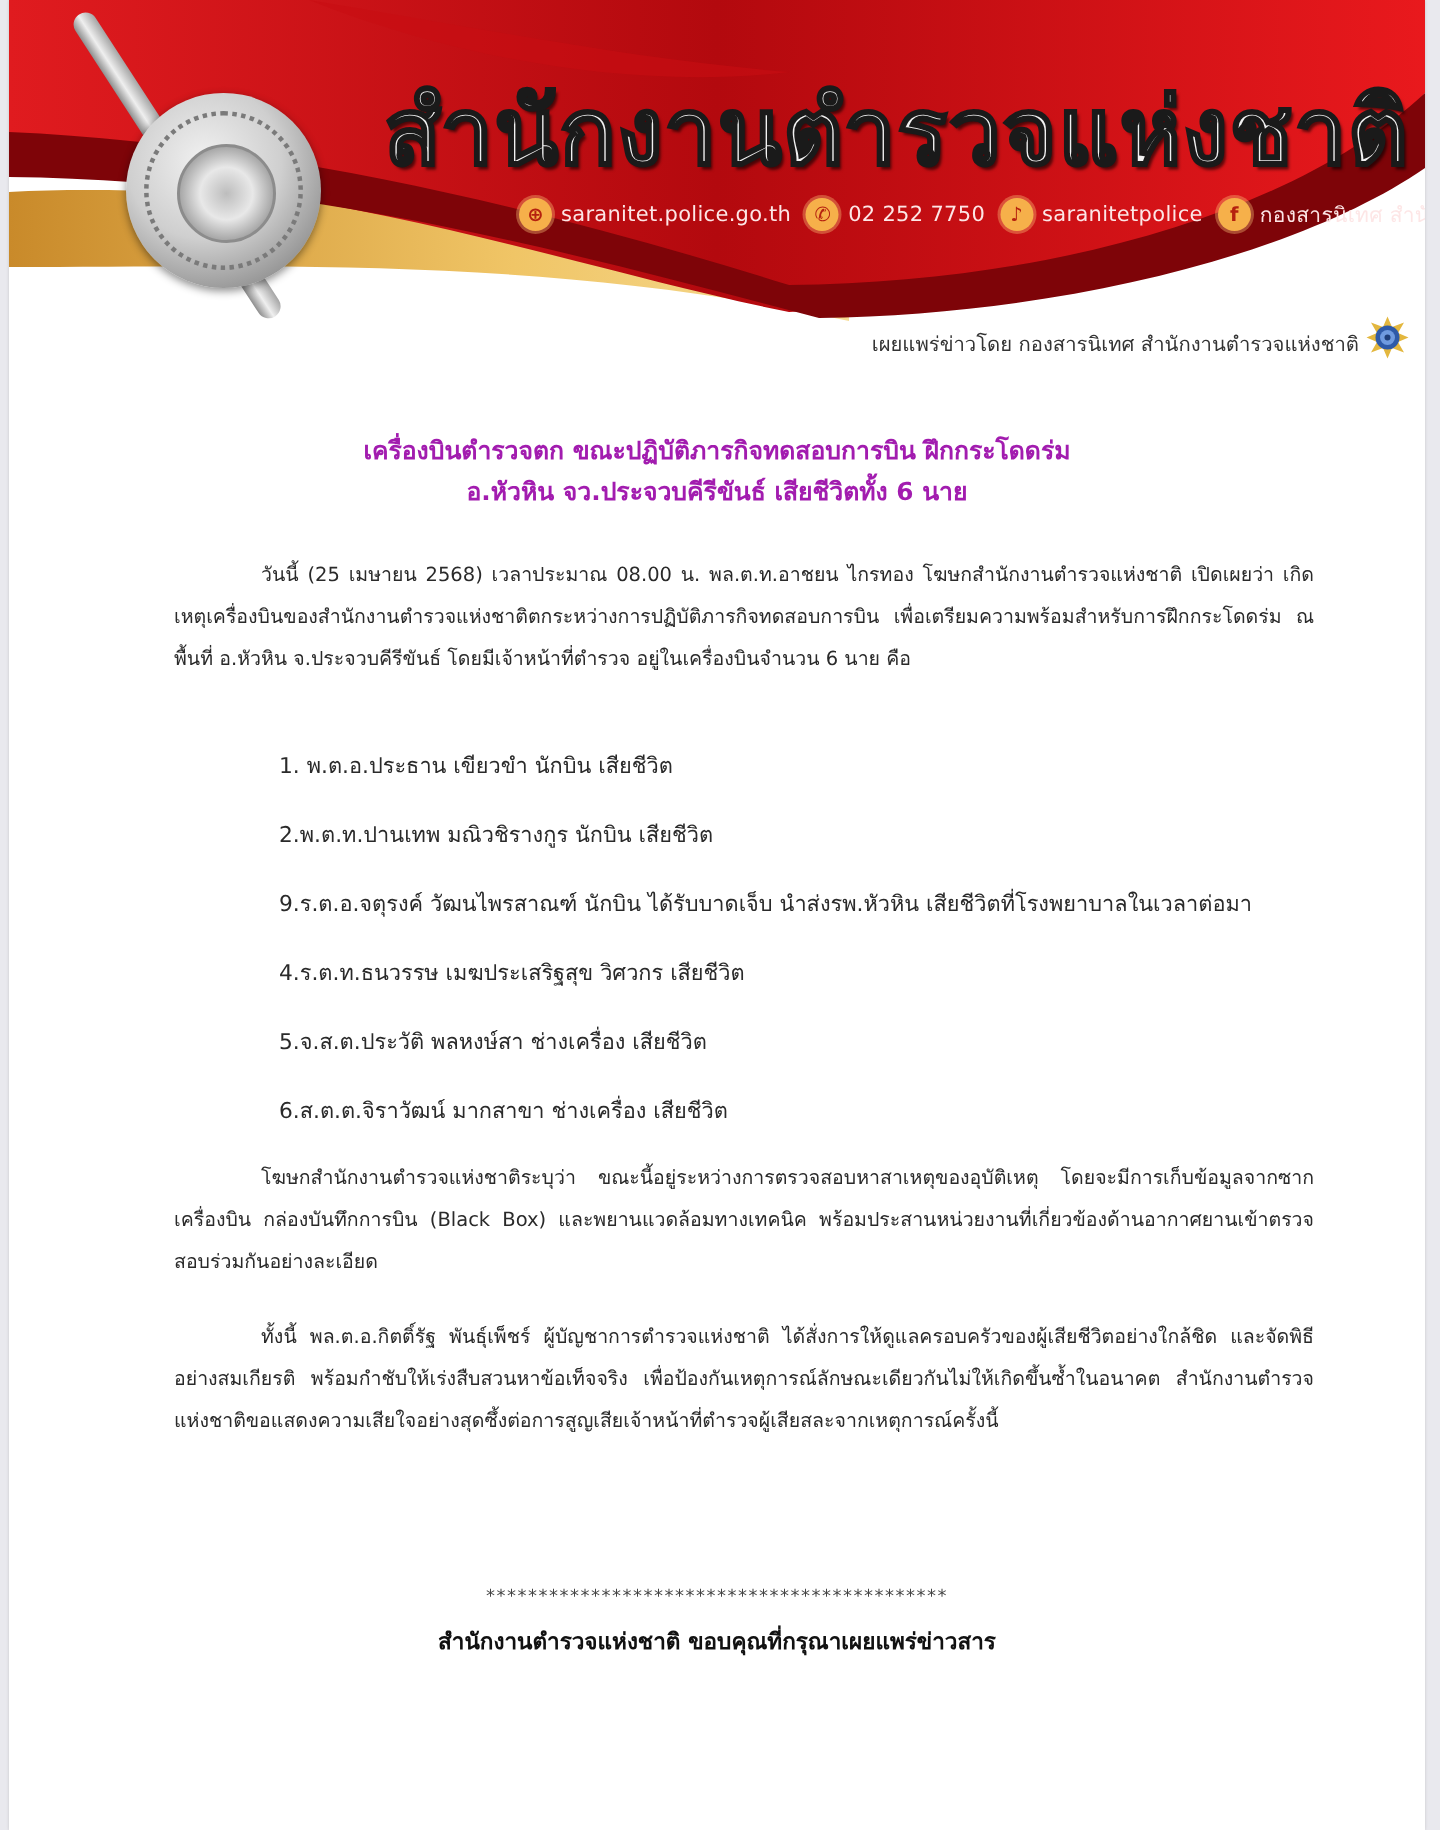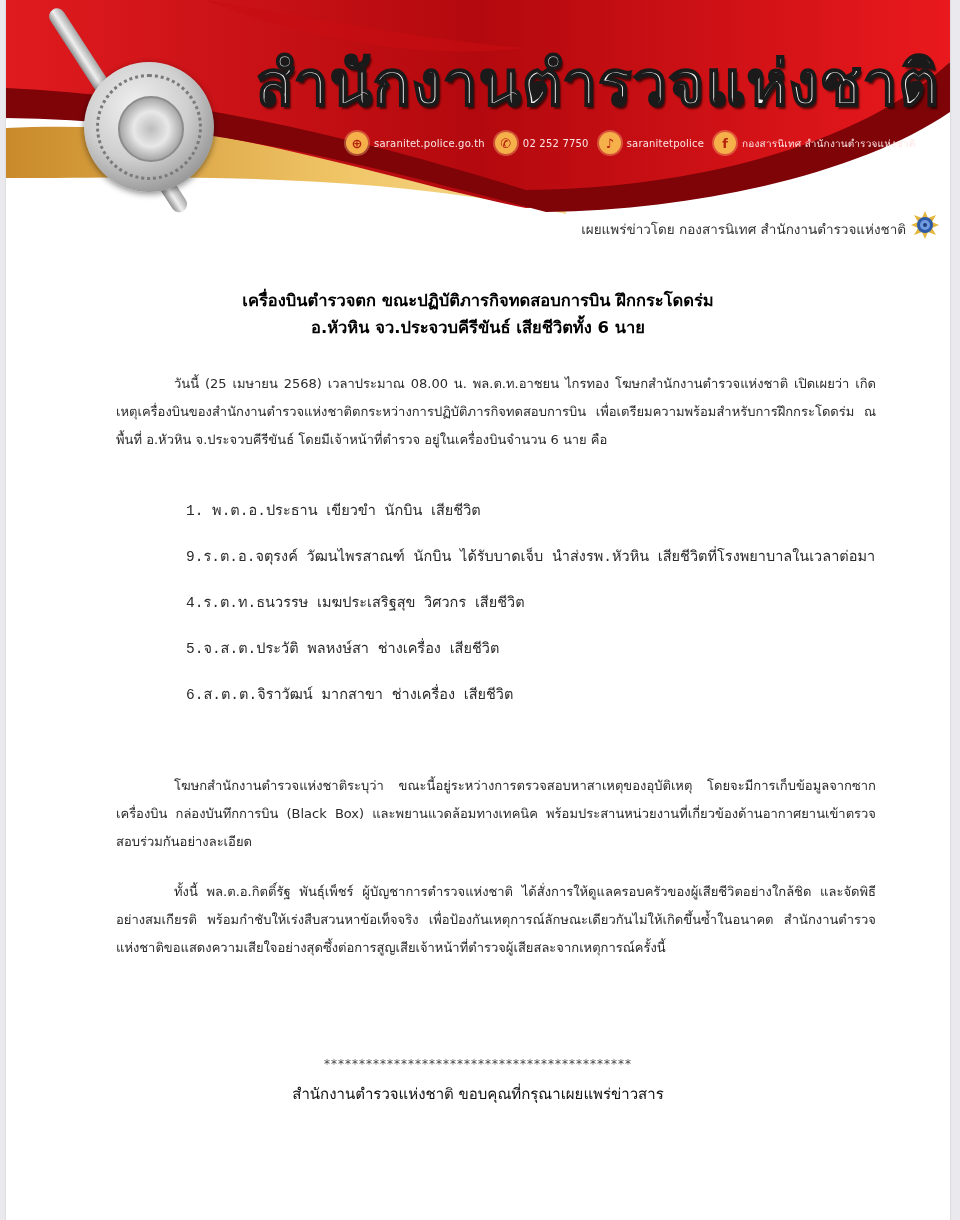--- a/index.html
+++ b/index.html
@@ -36,71 +36,71 @@
   }
   .baton {
     position: absolute; left: 30px; top: 10px; width: 16px; height: 240px;
     background: linear-gradient(90deg, #8e8e8e, #efefef 45%, #a5a5a5);
     border-radius: 8px;
     transform: rotate(-33deg); transform-origin: 0 0;
     left: 40px; top: 14px;
   }
   .banner-title {
     position: absolute; left: 250px; top: 54px;
-    font-family: Liberation Mono, monospace; font-weight: bold;
+    font-family: Liberation Sans, sans-serif; font-weight: bold;
     font-size: 62px; line-height: 70px; letter-spacing: 1px;
     color: #f2f2f2;
     -webkit-text-stroke: 2px #1a1a1a;
     text-shadow: 2px 3px 2px rgba(0,0,0,0.6);
     white-space: nowrap;
   }
   .contact-row {
     position: absolute; left: 340px; top: 131px; height: 24px;
     display: flex; align-items: center; gap: 10px;
     white-space: nowrap;
   }
   .contact { display: flex; align-items: center; gap: 6px; }
   .contact .ic {
     width: 22px; height: 22px; border-radius: 50%;
     background: #f6b04a; color: #b5210f;
     display: inline-flex; align-items: center; justify-content: center;
     font-size: 13px; font-weight: bold; line-height: 1;
     box-shadow: 0 0 0 2px rgba(255,210,130,0.35);
   }
-  .contact .txt { color: #fde6e6; font-size: 10px; letter-spacing: 0.2px; }
+  .contact .txt { color: #fde6e6; font-size: 14px; letter-spacing: 0.2px; }
   .publisher {
     position: absolute; right: 44px; top: 218px;
     font-size: 13.5px; color: #333; white-space: nowrap; margin-left: 32px;
   }
   .police-star {
     position: absolute; right: 10px; top: 210px; width: 30px; height: 30px;
   }
   
   .doc-title {
     position: absolute; left: 0; width: 944px; top: 287px;
-    text-align: center; font-weight: bold; font-size: 16.5px; line-height: 27px; color: #000000;
+    text-align: center; font-weight: bold; font-size: 16.5px; line-height: 27px; color: #a21caf;
   }
   .para {
     position: absolute; left: 110px; width: 760px;
     font-size: 13px; line-height: 28px; color: #2a2a2a;
     text-align: justify; text-align-last: left;
     margin: 0;
   }
   .para .indent { display: inline-block; width: 58px; }
-  .victims { position: absolute; left: 180px; top: 496px; width: 720px; font-family: Liberation Mono, monospace; }
+  .victims { position: absolute; left: 180px; top: 496px; width: 720px; }
   .victim {
     height: 46px; line-height: 30px; font-size: 14.5px; color: #2a2a2a; white-space: nowrap;
   }
   .divider {
     position: absolute; left: 0; width: 944px; top: 1057px;
     text-align: center; font-size: 12px; letter-spacing: 1px; color: #444; white-space: nowrap;
   }
   .closing {
     position: absolute; left: 0; width: 944px; top: 1082px;
-    text-align: center; font-weight: normal; font-size: 15px; color: #111;
+    text-align: center; font-weight: bold; font-size: 15px; color: #111;
   }
 </style>
 </head>
 <body>
 
 <div class="page">
 
   <div class="banner">
     <svg class="bg" width="944" height="225" viewBox="0 0 944 225">
       <defs>
@@ -159,20 +159,21 @@
 
   <div class="doc-title">
     <div>เครื่องบินตำรวจตก ขณะปฏิบัติภารกิจทดสอบการบิน ฝึกกระโดดร่ม</div>
     <div>อ.หัวหิน จว.ประจวบคีรีขันธ์ เสียชีวิตทั้ง 6 นาย</div>
   </div>
 
   <p class="para" style="top:370px;"><span class="indent"></span><span>วันนี้ (25 เมษายน 2568) เวลาประมาณ 08.00 น. พล.ต.ท.อาชยน ไกรทอง โฆษกสำนักงานตำรวจแห่งชาติ เปิดเผยว่า เกิดเหตุเครื่องบินของสำนักงานตำรวจแห่งชาติตกระหว่างการปฏิบัติภารกิจทดสอบการบิน เพื่อเตรียมความพร้อมสำหรับการฝึกกระโดดร่ม ณ พื้นที่ อ.หัวหิน จ.ประจวบคีรีขันธ์ โดยมีเจ้าหน้าที่ตำรวจ อยู่ในเครื่องบินจำนวน 6 นาย คือ</span></p>
 
   <div class="victims">
     <div class="victim">1. พ.ต.อ.ประธาน เขียวขำ   นักบิน  เสียชีวิต</div>
+    <div class="victim">2.พ.ต.ท.ปานเทพ มณิวชิรางกูร นักบิน เสียชีวิต</div>
     <div class="victim">9.ร.ต.อ.จตุรงค์ วัฒนไพรสาณฑ์  นักบิน  ได้รับบาดเจ็บ นำส่งรพ.หัวหิน เสียชีวิตที่โรงพยาบาลในเวลาต่อมา</div>
     <div class="victim">4.ร.ต.ท.ธนวรรษ เมฆประเสริฐสุข วิศวกร  เสียชีวิต</div>
     <div class="victim">5.จ.ส.ต.ประวัติ พลหงษ์สา  ช่างเครื่อง  เสียชีวิต</div>
     <div class="victim">6.ส.ต.ต.จิราวัฒน์ มากสาขา  ช่างเครื่อง  เสียชีวิต</div>
   </div>
 
   <p class="para" style="top:772px;"><span class="indent"></span><span>โฆษกสำนักงานตำรวจแห่งชาติระบุว่า ขณะนี้อยู่ระหว่างการตรวจสอบหาสาเหตุของอุบัติเหตุ โดยจะมีการเก็บข้อมูลจากซากเครื่องบิน กล่องบันทึกการบิน (Black Box) และพยานแวดล้อมทางเทคนิค พร้อมประสานหน่วยงานที่เกี่ยวข้องด้านอากาศยานเข้าตรวจสอบร่วมกันอย่างละเอียด</span></p>
 
   <p class="para" style="top:878px;"><span class="indent"></span><span>ทั้งนี้ พล.ต.อ.กิตติ์รัฐ พันธุ์เพ็ชร์ ผู้บัญชาการตำรวจแห่งชาติ ได้สั่งการให้ดูแลครอบครัวของผู้เสียชีวิตอย่างใกล้ชิด และจัดพิธีอย่างสมเกียรติ พร้อมกำชับให้เร่งสืบสวนหาข้อเท็จจริง เพื่อป้องกันเหตุการณ์ลักษณะเดียวกันไม่ให้เกิดขึ้นซ้ำในอนาคต สำนักงานตำรวจแห่งชาติขอแสดงความเสียใจอย่างสุดซึ้งต่อการสูญเสียเจ้าหน้าที่ตำรวจผู้เสียสละจากเหตุการณ์ครั้งนี้</span></p>
 

